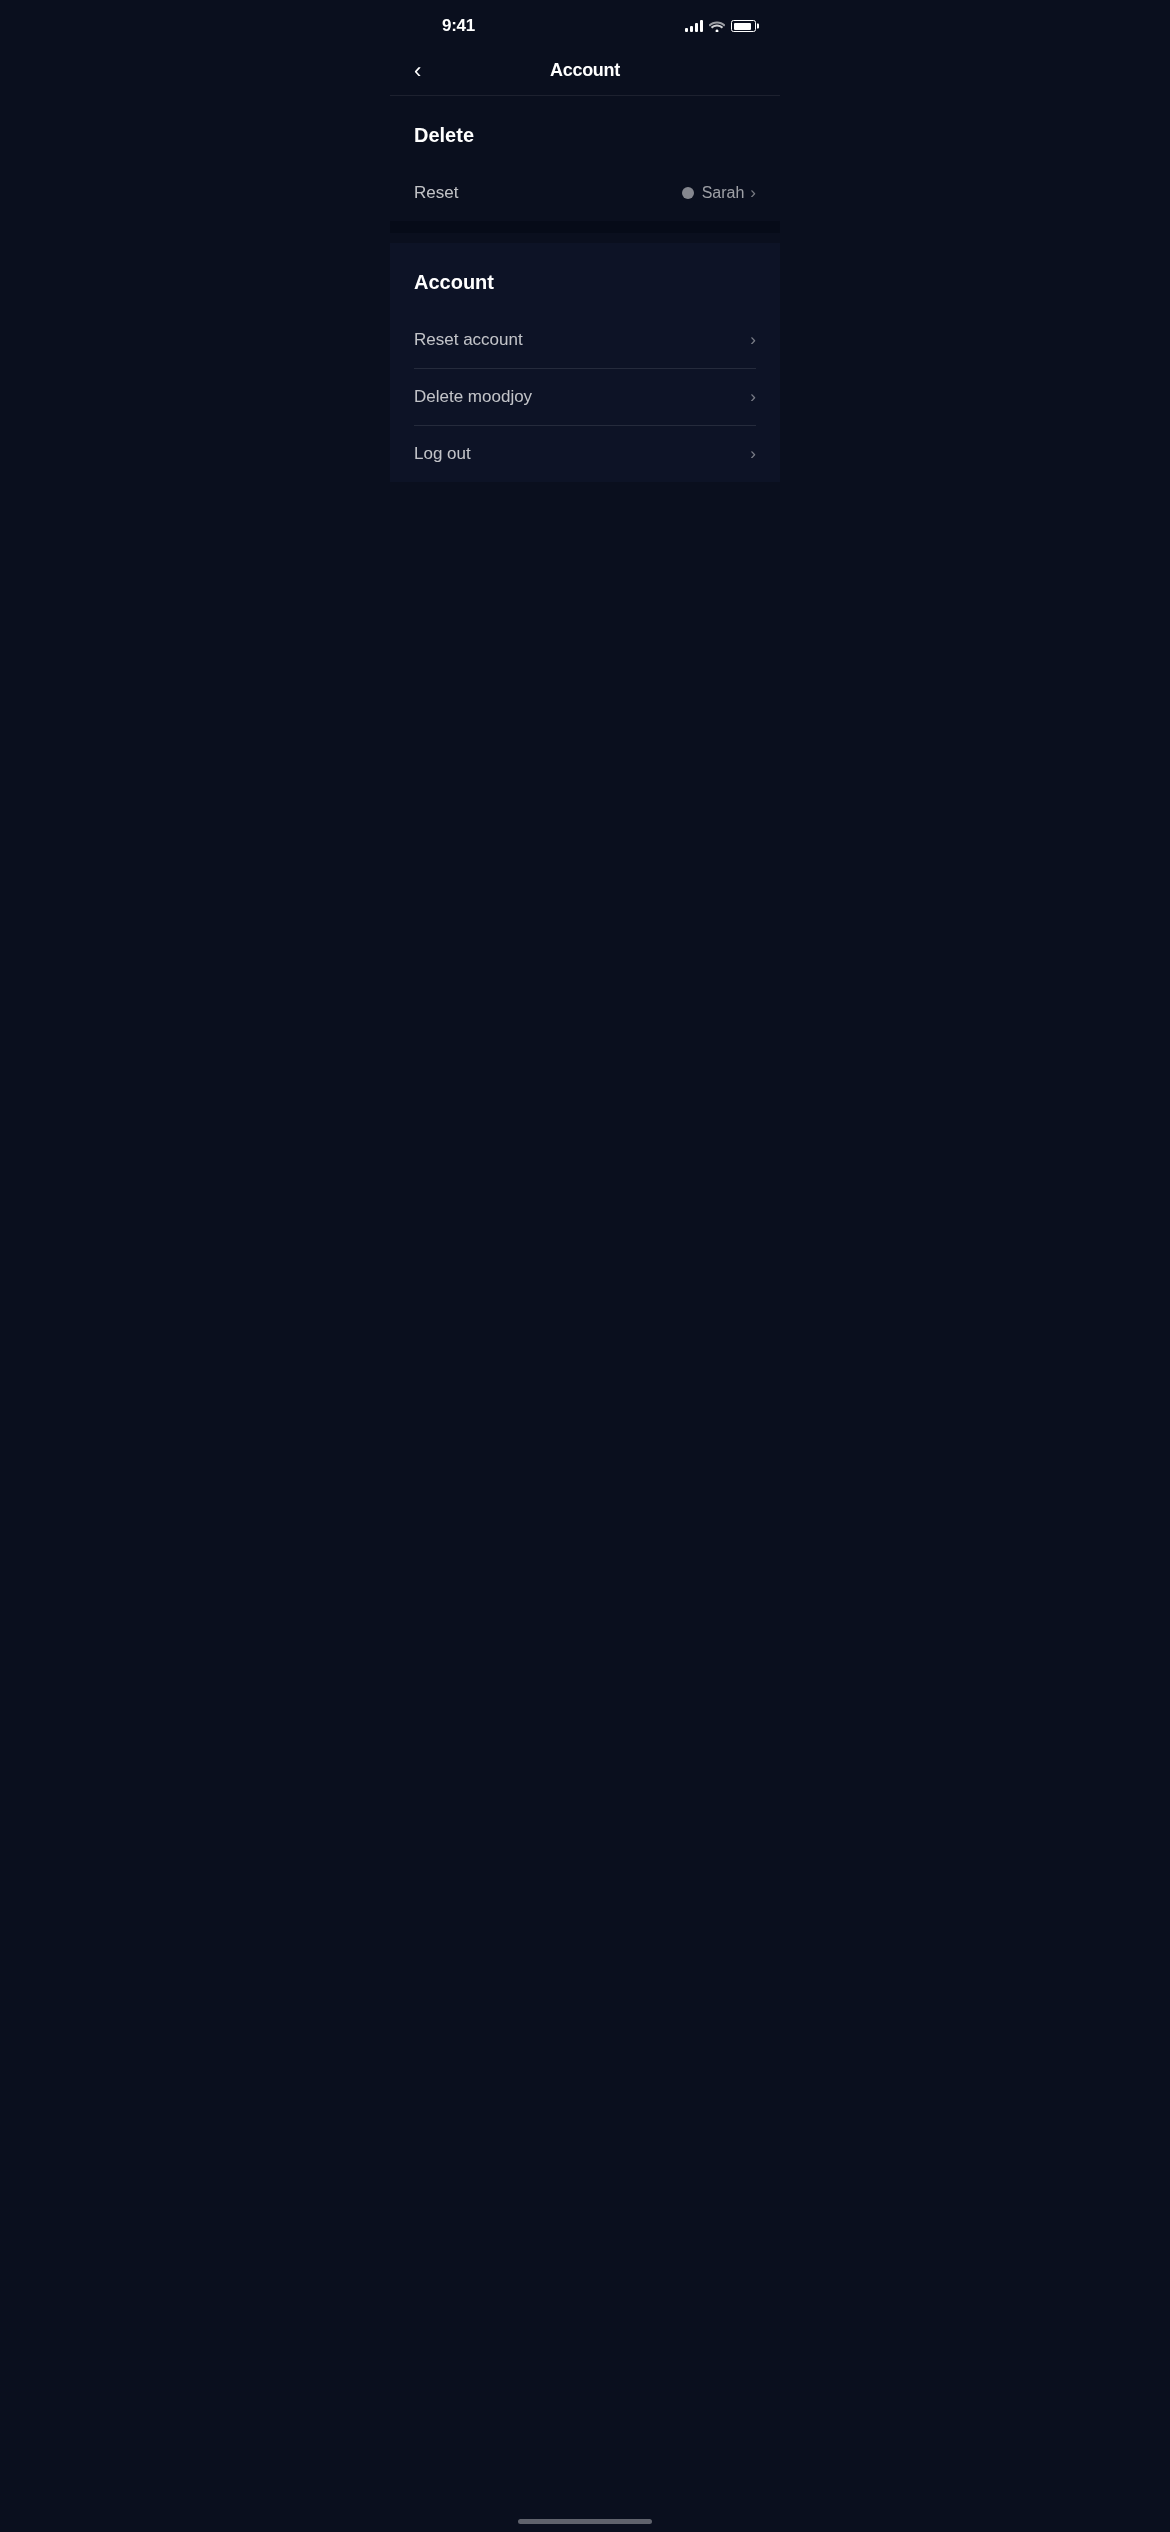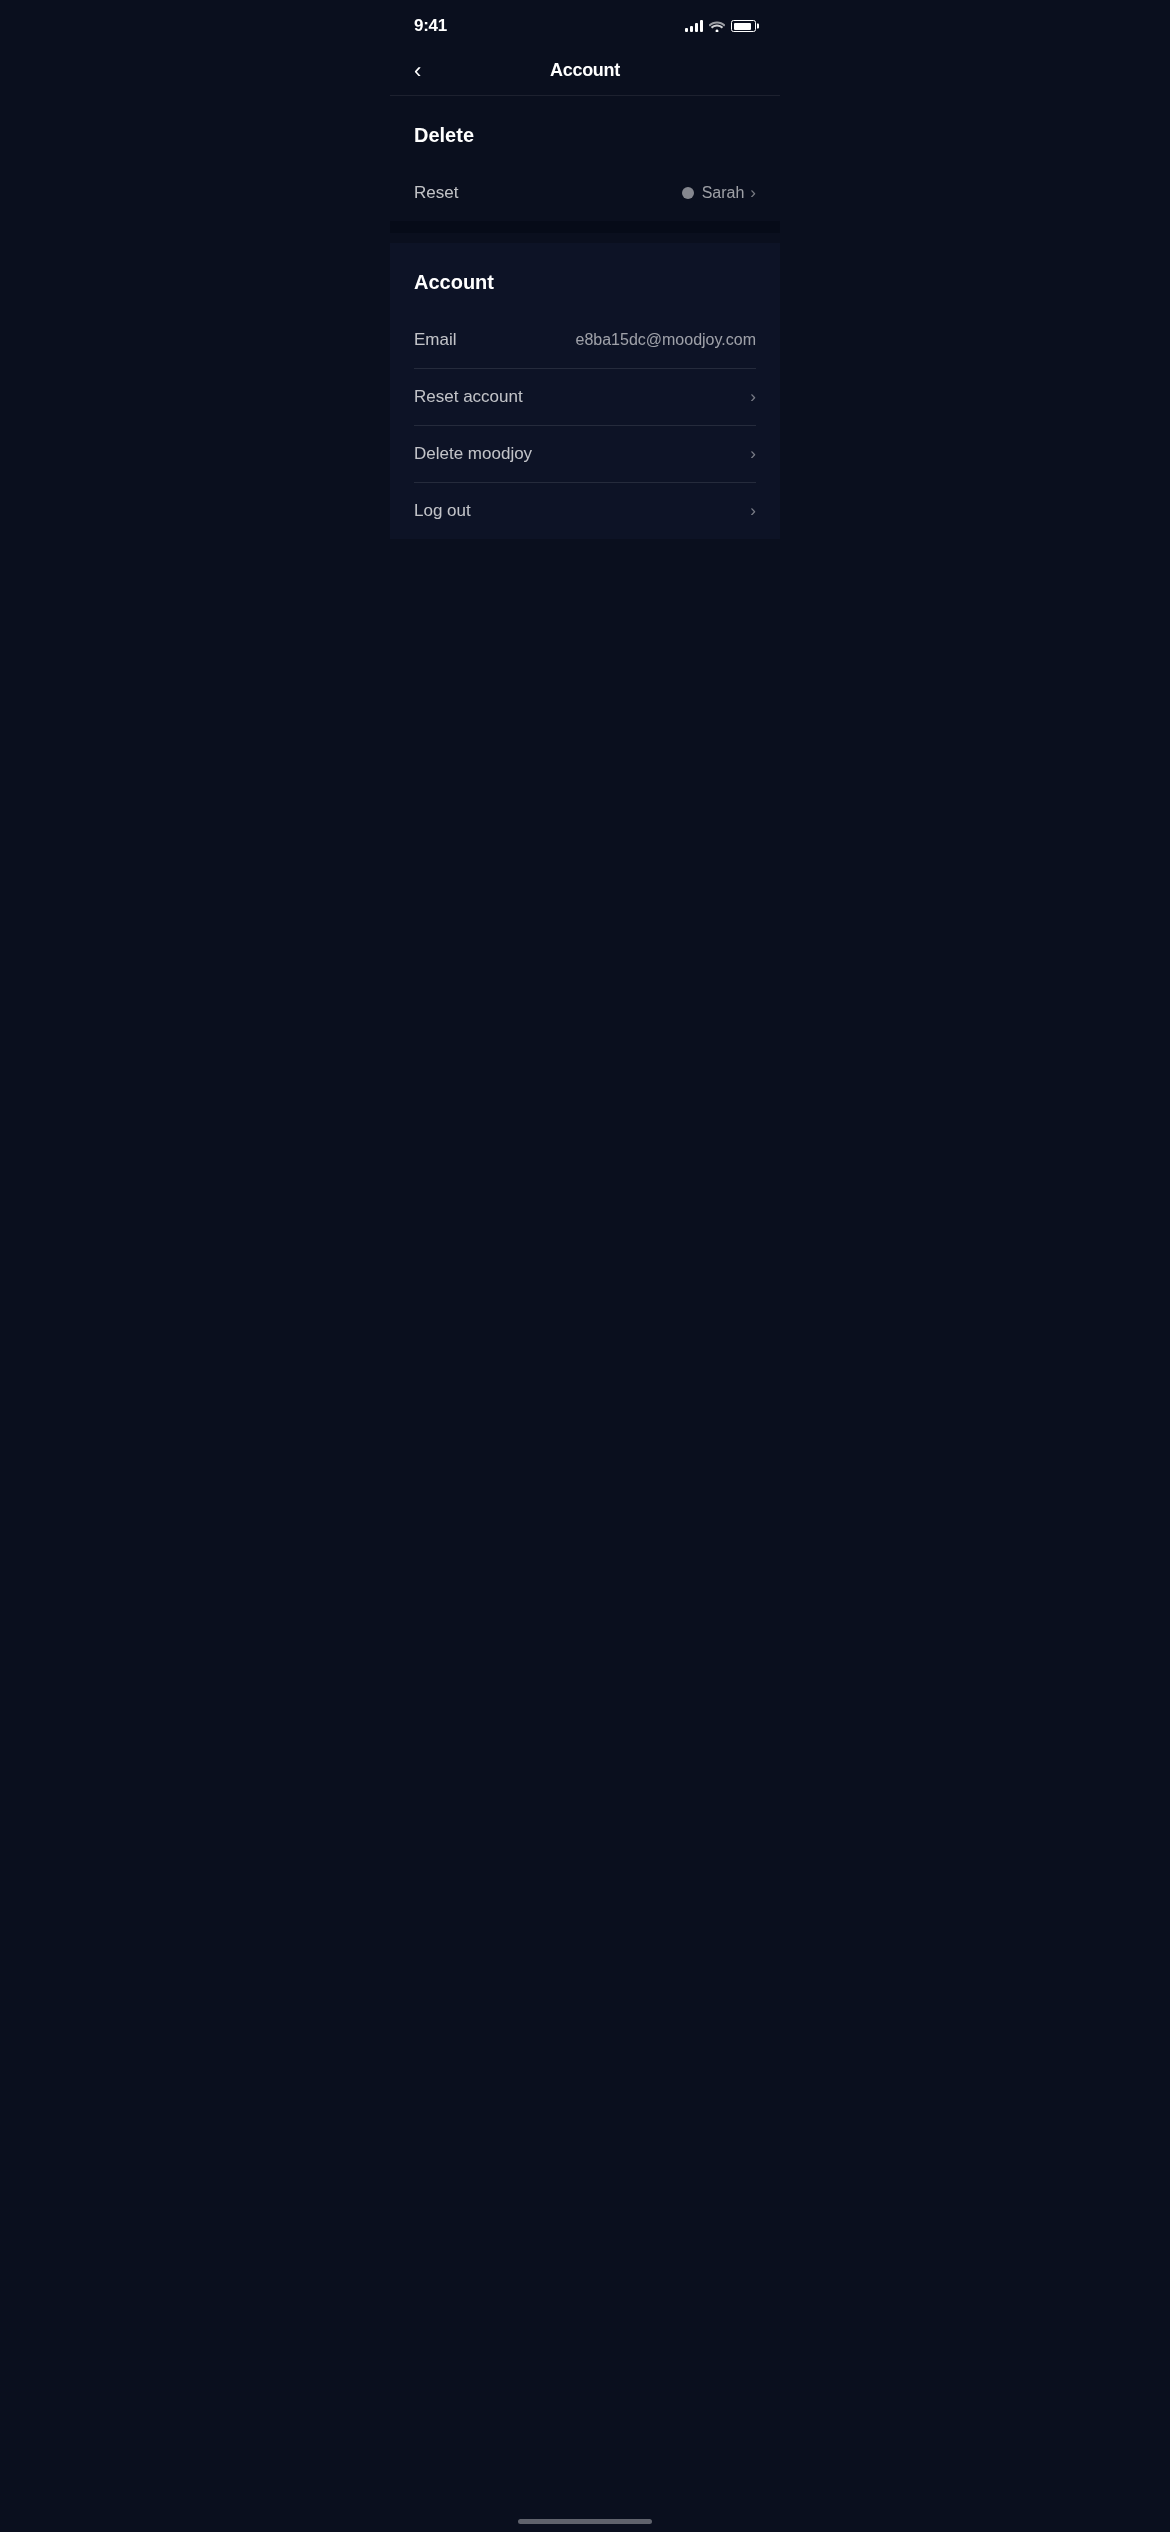--- a/index.html
+++ b/index.html
@@ -27,20 +27,21 @@
       align-items: center;
       padding: 14px 24px 10px 24px;
       height: 48px;
     }
 
     .status-time {
       font-size: 17px;
       font-weight: 600;
       color: #ffffff;
       letter-spacing: -0.3px;
+      margin-left: 28px;
     }
 
     .status-icons {
       display: flex;
       align-items: center;
       gap: 6px;
     }
 
     .signal-bars {
       display: flex;
@@ -251,26 +252,20 @@
       <span class="chevron-right">›</span>
     </div>
   </div>
 </div>
 
 <div style="height: 12px; background-color: #060b18; margin-top: 0;"></div>
 
 <div class="account-section">
   <div class="section-title">Account</div>
 
-  <div class="list-row">
-    <span class="row-label">Email</span>
-    <div class="row-right">
-      <span class="row-value">e8ba15dc@moodjoy.com</span>
-    </div>
-  </div>
 
   <div class="list-row">
     <span class="row-label">Reset account</span>
     <div class="row-right">
       <span class="chevron-right">›</span>
     </div>
   </div>
 
   <div class="list-row">
     <span class="row-label">Delete moodjoy</span>

